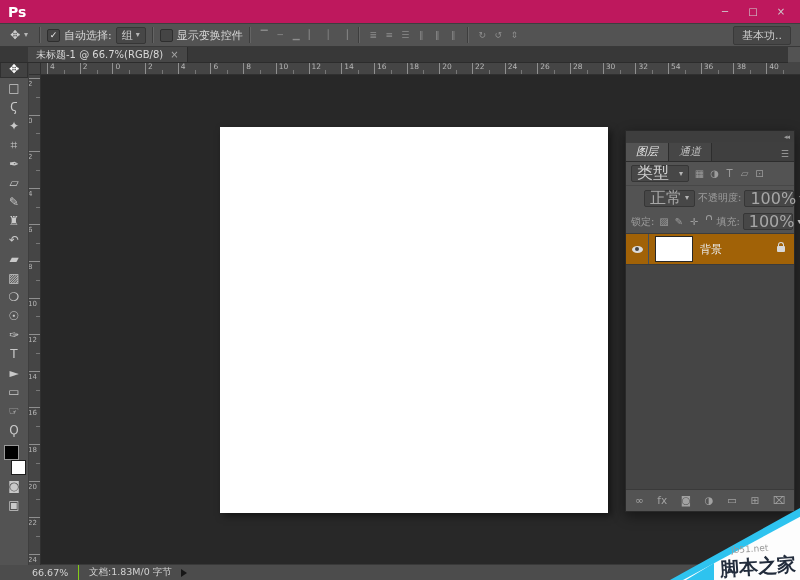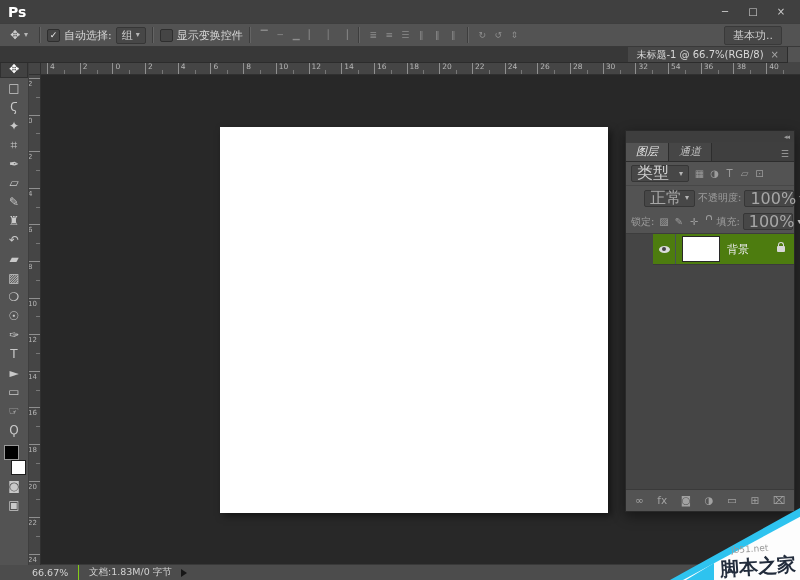--- a/index.html
+++ b/index.html
@@ -1,21 +1,21 @@
 <!DOCTYPE html>
 <html><head>
 <meta charset="utf-8">
 <style>
   html,body{margin:0;padding:0;background:#6a6a6a;}
   .app{position:relative;width:800px;height:580px;background:#535353;overflow:hidden;
        font-family:"DejaVu Sans","Liberation Sans",sans-serif;-webkit-font-smoothing:antialiased;}
 
   
   .menubar{position:absolute;left:0;top:0;right:0;height:23px;display:flex;align-items:center;
-           background:#404040;border-bottom:1px solid #3e3e3e;z-index:30;}
+           background:#be185d;border-bottom:1px solid #3e3e3e;z-index:30;}
   .logo{font-weight:bold;color:#ffffff;font-size:14px;padding:0 10px 0 8px;}
   .menus{display:flex;align-items:center;}
   .menu-item{color:#e3e3e3;font-size:12px;padding:0 8px;white-space:nowrap;}
   .win-controls{margin-left:auto;display:flex;gap:2px;padding-right:6px;}
   .win-btn{width:26px;text-align:center;color:#cfcfcf;font-size:10px;line-height:16px;}
 
   
   .optionsbar{position:absolute;left:0;top:24px;right:0;height:22px;display:flex;align-items:center;
               background:#535353;border-bottom:1px solid #393939;padding:0 5px;font-size:11px;color:#d6d6d6;z-index:29;}
   .sep{width:1px;height:16px;background:#3d3d3d;border-right:1px solid #646464;margin:0 6px;}
@@ -24,25 +24,25 @@
   .box{width:11px;height:11px;background:#454545;border:1px solid #2e2e2e;border-radius:2px;
        font-size:9px;line-height:11px;text-align:center;color:#efefef;}
   .dropdown{display:inline-flex;align-items:center;gap:3px;background:#474747;border:1px solid #363636;
             border-radius:2px;padding:0 5px;height:15px;color:#cfcfcf;white-space:nowrap;}
   .caret{font-size:8px;color:#b5b5b5;line-height:1;}
   .icon-group{display:inline-flex;gap:1px;}
   .opt-icon{width:15px;height:15px;display:inline-flex;align-items:center;justify-content:center;
             color:#8d8d8d;font-size:9px;}
   .spacer{flex:1;}
   .workspace{color:#cccccc;font-size:11px;background:#474747;border:1px solid #393939;border-radius:2px;
-             padding:1px 8px;margin-right:13px;white-space:nowrap;}
+             padding:1px 8px;margin-right:4px;white-space:nowrap;}
 
   
   .tabstrip{position:absolute;left:0;top:47px;right:12px;height:15px;background:#383838;
-            border-bottom:1px solid #2c2c2c;display:flex;padding-left:28px;z-index:20;justify-content:flex-end;}
+            border-bottom:1px solid #2c2c2c;display:flex;padding-left:28px;z-index:20;}
   .doc-tab{display:flex;align-items:center;gap:7px;background:#474747;color:#d8d8d8;font-size:10px;
            padding:0 8px;border-right:1px solid #2c2c2c;height:15px;white-space:nowrap;}
   .tab-close{color:#a6a6a6;font-size:10px;}
 
   
   .toolbar{position:absolute;left:0;top:47px;bottom:15px;width:28px;background:#535353;
            border-right:1px solid #3e3e3e;z-index:15;}
   .tb-grip{height:12px;background:#3e3e3e;color:#9b9b9b;font-size:8px;line-height:12px;text-align:center;}
   .tool{width:28px;height:19px;display:flex;align-items:center;justify-content:center;
         color:#c9c9c9;font-size:12px;line-height:1;}
@@ -84,21 +84,21 @@
   .dropdown.small{width:46px;justify-content:space-between;gap:7px;}
   .picon-group{display:inline-flex;gap:2px;align-items:center;}
   .picon{color:#9c9c9c;font-size:10px;width:13px;text-align:center;line-height:1;}
   .blend-row{height:24px;display:flex;align-items:center;gap:3px;padding:0 5px;margin-left:13px;}
   .dropdown.blend{width:62px;justify-content:space-between;color:#a7a7a7;}
   .dropdown.val{width:38px;justify-content:space-between;color:#a7a7a7;}
   .plabel{font-size:10px;color:#9c9c9c;white-space:nowrap;}
   .lock-row{height:23px;display:flex;align-items:center;gap:3px;padding:0 5px;border-bottom:1px solid #3d3d3d;}
   .layer-list{flex:1;background:#454545;overflow:hidden;}
   .layer-row{height:30px;display:flex;align-items:center;border-bottom:1px solid #3b3b3b;}
-  .layer-row.selected{background:#4d7c0f;margin-left:27px;}
+  .layer-row.selected{background:#a16207;}
   .eye-cell{width:22px;height:100%;display:flex;align-items:center;justify-content:center;border-right:1px solid #47505a;}
   .eye-icon{width:11px;height:7px;background:#dcdcdc;border-radius:50%;position:relative;}
   .eye-icon::after{content:"";position:absolute;left:3.5px;top:1.5px;width:4px;height:4px;border-radius:50%;background:#454545;}
   .thumb{width:38px;height:26px;background:#ffffff;border:1px solid #282828;margin:0 7px 0 6px;box-sizing:border-box;}
   .layer-name{flex:1;font-size:11px;color:#eaeaea;}
   .lock-shape{width:8px;height:6px;background:#d8d8d8;border-radius:1px;position:relative;margin-right:9px;}
   .lock-shape::before{content:"";position:absolute;left:1px;top:-4px;width:6px;height:5px;box-sizing:border-box;
                       border:1.4px solid #d8d8d8;border-bottom:none;border-radius:3px 3px 0 0;}
   .lock-shape.dim{background:#9c9c9c;margin:0 2px;}
   .lock-shape.dim::before{border-color:#9c9c9c;}

